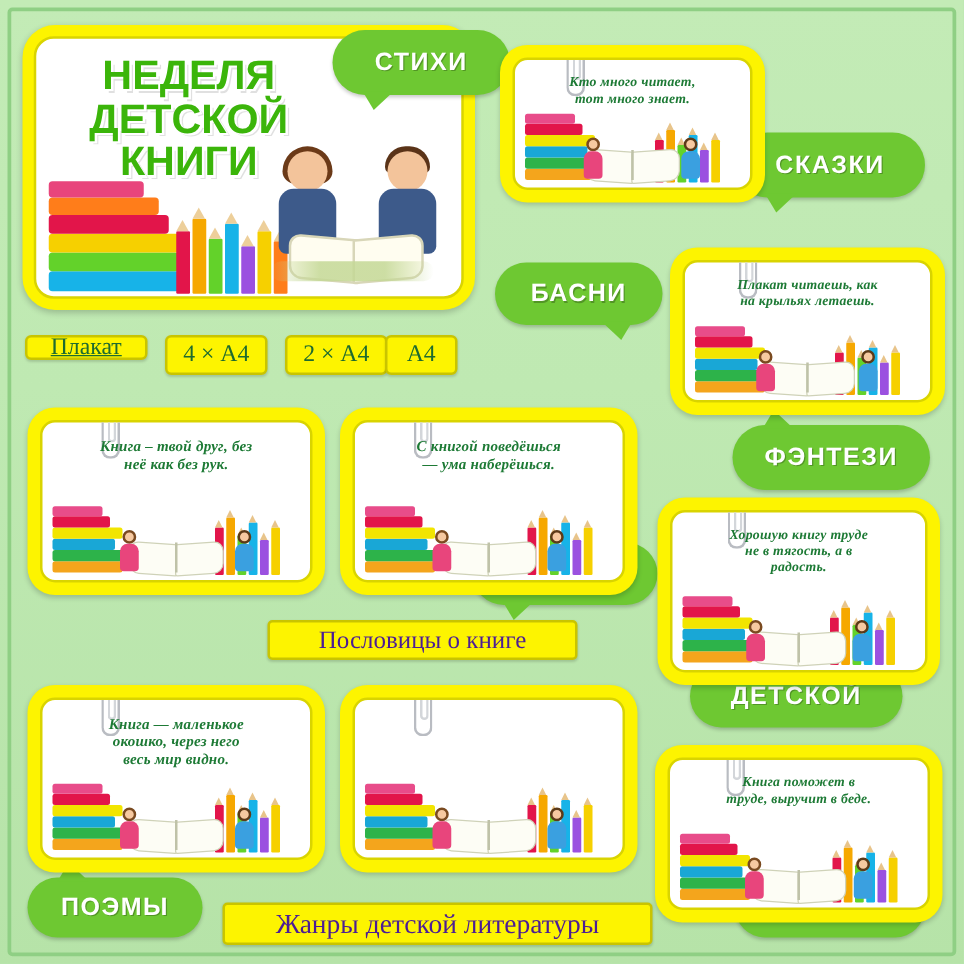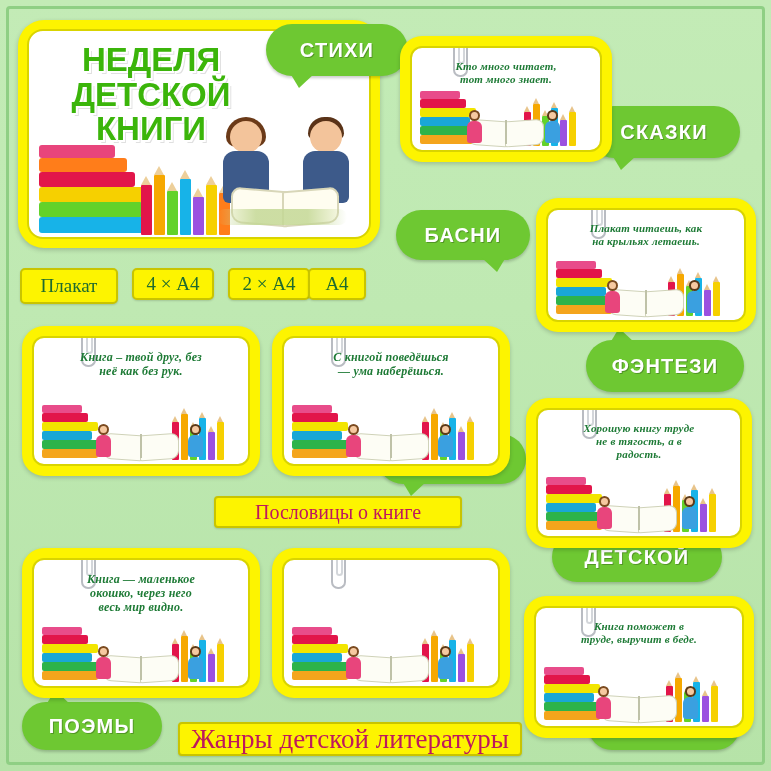--- a/index.html
+++ b/index.html
@@ -393,21 +393,21 @@
   
   .labelbar {
     position: absolute;
     background: #fdf400;
     border: 2px solid #c9c400;
     border-radius: 4px;
     display: flex;
     align-items: center;
     justify-content: center;
     font-family: "Liberation Serif", serif;
-    color: #be185d;
+    color: #4c1d95;
     box-shadow: 0 1px 2px rgba(0,0,0,0.15);
     box-sizing: border-box;
   }
 </style>
 </head>
 <body>
 
 <div id="stage">
 
   <div id="poster">
@@ -481,37 +481,37 @@
   </div>
 
   <div class="bubble tail-tl" style="left:22px; top:702px; width:140px; height:48px;">
     <span>ПОЭМЫ</span>
   </div>
 
   <div class="bubble tail-tl" style="left:588px; top:702px; width:152px; height:48px;">
     <span>РОМАНЫ</span>
   </div>
 
-  <div class="chip" style="left:20px;  top:268px; width:98px;  height:36px;">
+  <div class="chip" style="left:20px;  top:268px; width:98px;  height:20px;text-decoration:underline;">
     <span>Плакат</span>
   </div>
   <div class="chip" style="left:132px; top:268px; width:82px; height:32px;">
     <span>4 × А4</span>
   </div>
   <div class="chip" style="left:228px; top:268px; width:82px; height:32px;">
     <span>2 × А4</span>
   </div>
   <div class="chip" style="left:308px; top:268px; width:58px; height:32px;">
     <span>А4</span>
   </div>
 
   <div class="labelbar" style="left:214px; top:496px; width:248px; height:32px; font-size:20px;">
     <span>Пословицы о книге</span>
   </div>
-  <div class="labelbar" style="left:178px; top:722px; width:344px; height:34px; font-size:27px;">
+  <div class="labelbar" style="left:178px; top:722px; width:344px; height:34px; font-size:22px;">
     <span>Жанры детской литературы</span>
   </div>
 
   <div class="card" style="left:400px; top:36px; width:212px; height:126px;">
     <div class="inner">
       <div class="clip"></div>
       <div class="proverb" style="font-size:11px;">Кто много читает, тот много знает.</div>
       <div class="books">
         <i class="bk1"></i>
           <i class="bk2"></i>

